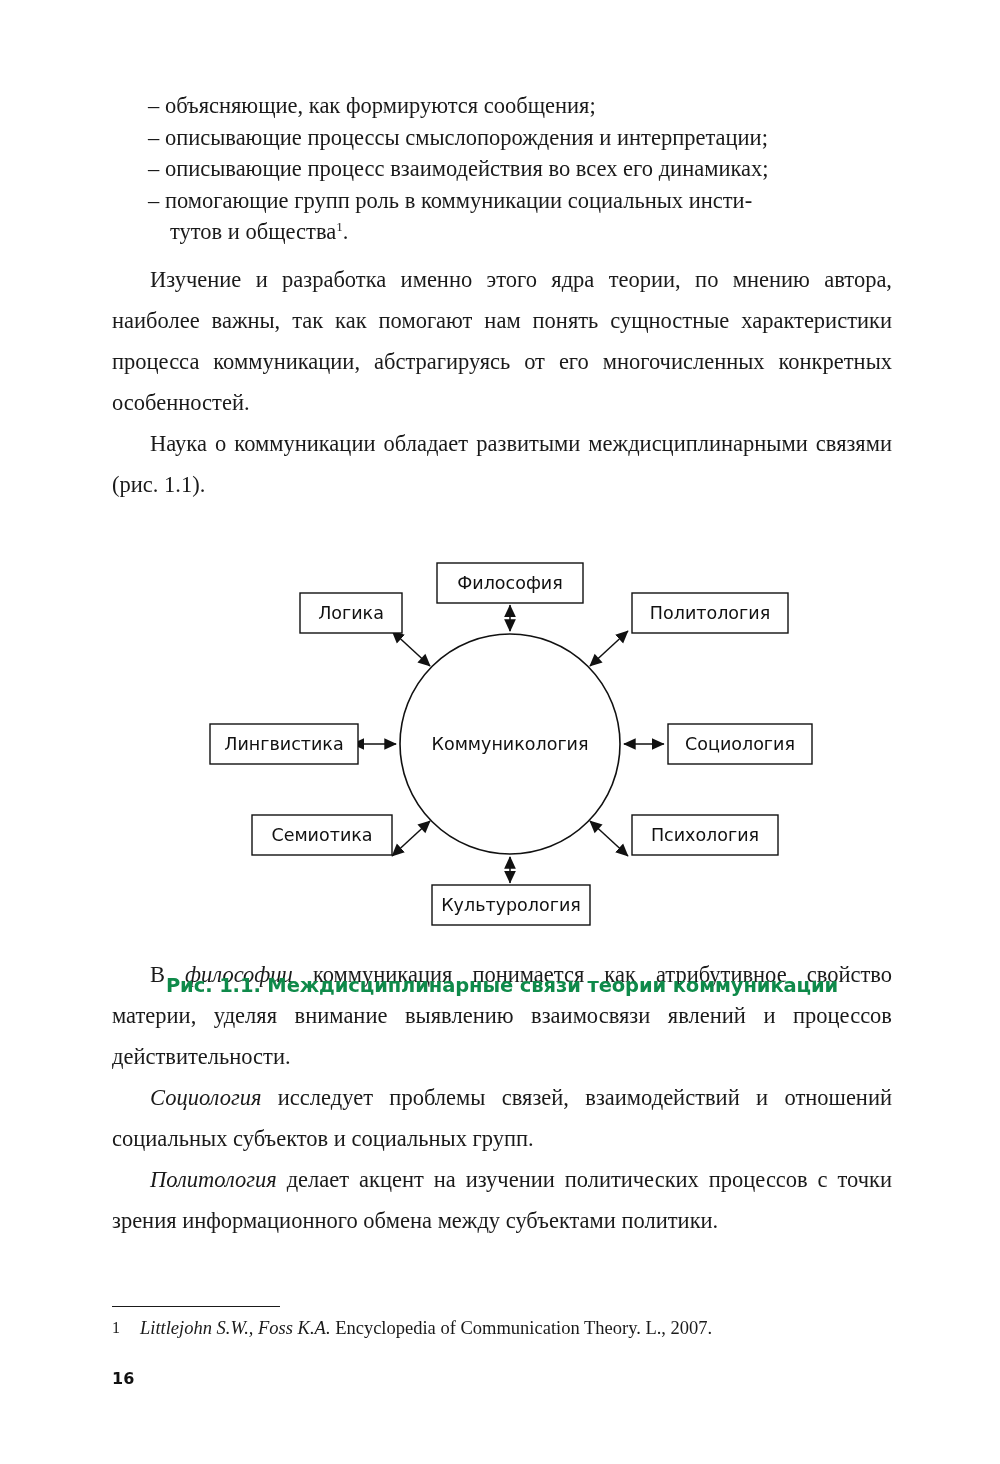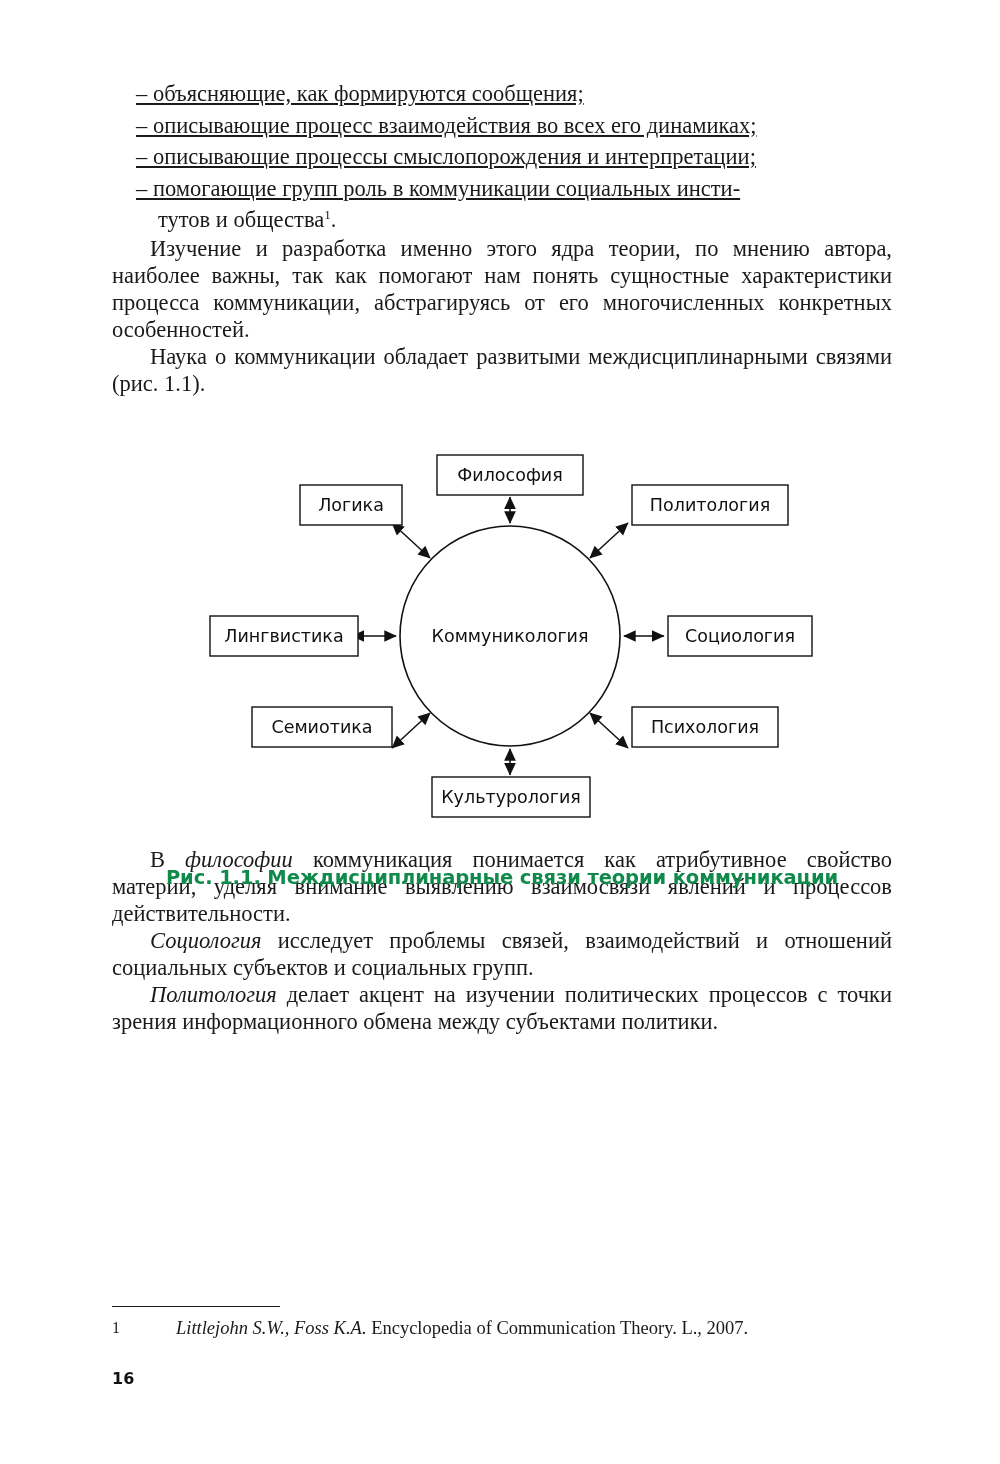--- a/index.html
+++ b/index.html
@@ -22,39 +22,38 @@
     height: 1464px;
   }
   .content {
     position: absolute;
     left: 112px;
     top: 78px;
     width: 780px;
   }
   .bullets {
     list-style: none;
-    margin: 0;
+    margin: 12px;
     padding: 0;
-    text-decoration: underline;
   }
   .bullets li {
     font-size: 22.5px;
     line-height: 31px;
     padding-left: 46px;
     text-indent: -22px;
     margin: 0 0 0.5px 0;
   }
   .bullets li sup {
     font-size: 13px;
     vertical-align: super;
     line-height: 0;
   }
   p.body {
     font-size: 22.5px;
-    line-height: 27px;
+    line-height: 41px;
     text-align: justify;
     margin: 0;
     text-indent: 38px;
     hyphens: manual;
   }
   p.body.tight { margin-top: 0px; }
   .para-gap { margin-top: 2px; }
 
   
   .figure {
@@ -94,21 +93,21 @@
     line-height: 24px;
     text-indent: 0;
   }
   .footnote .fn-num {
     display: inline-block;
     width: 28px;
     font-size: 16px;
     vertical-align: top;
   }
   .footnote .fn-text { display: inline; }
-  .footnote .fn-text em { font-style: italic; margin-left: 36px; }
+  .footnote .fn-text em { font-style: italic; }
 
   .page-number {
     position: absolute;
     left: 112px;
     top: 1369px;
     font-family: "DejaVu Sans", sans-serif;
     font-weight: bold;
     font-size: 16px;
     color: #111;
   }
@@ -127,22 +126,22 @@
 </style>
 </head>
 <body>
 
 <div class="page">
 
   <div class="content">
 
     <ul class="bullets">
       <li><span>– объясняющие, как формируются сообщения;</span></li>
+      <li><span>– описывающие процессы смыслопорождения и интерпретации;</span></li>
       <li><span>– описывающие процесс взаимодействия во всех его динамиках;</span></li>
-      <li><span>– описывающие процессы смыслопорождения и интерпретации;</span></li>
       <li><span>– помогающие групп роль в коммуникации социальных инсти-</span><br>
         <span style="display:inline-block;padding-left:22px"><span>тутов и общества</span><sup>1</sup><span>.</span></span>
       </li>
     </ul>
 
     <p class="body tight">Изучение и разработка именно этого ядра теории, по мнению автора, наиболее важны, так как помогают нам понять сущностные характеристики процесса коммуникации, абстрагируясь от его многочисленных конкретных особенностей.</p>
     <p class="body para-gap">Наука о коммуникации обладает развитыми междисциплинарными связями (рис. 1.1).</p>
 
     <div class="figure">
       <svg width="780" height="405" viewBox="0 0 780 405" xmlns="http://www.w3.org/2000/svg">

